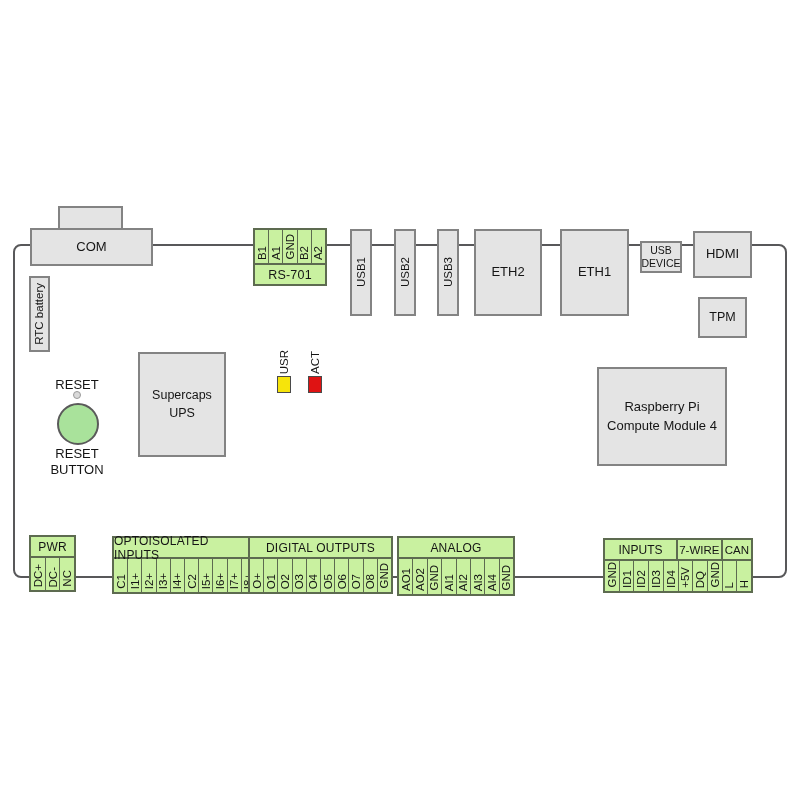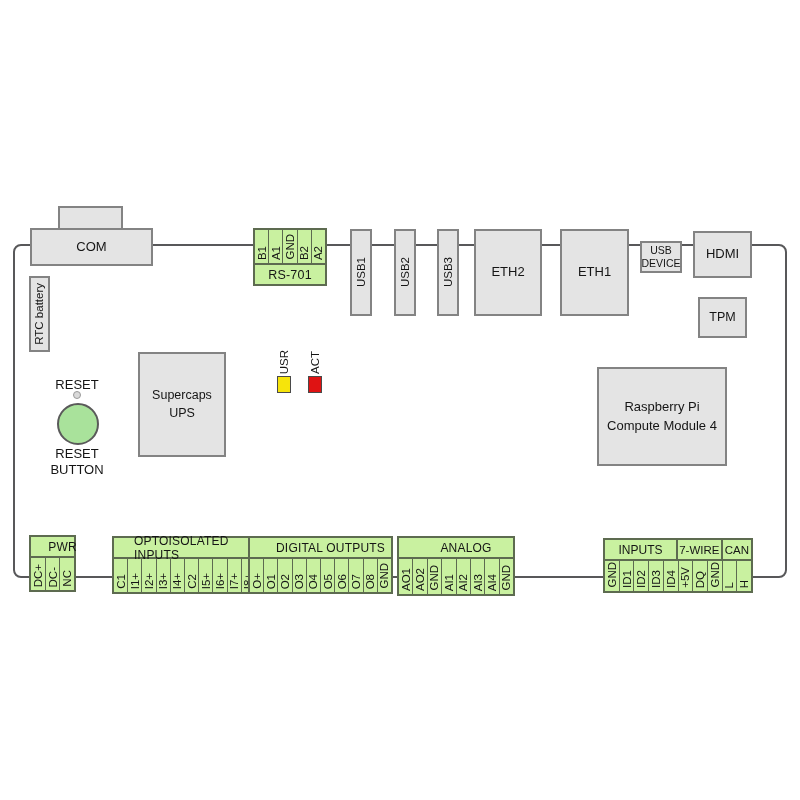--- a/index.html
+++ b/index.html
@@ -20,21 +20,21 @@
   .vtext{writing-mode:vertical-rl;transform:rotate(180deg);white-space:nowrap;}
   
   .gblock{
     position:absolute;background:#c9f1a0;border:2px solid #5d6b50;
     box-sizing:border-box;z-index:3;display:flex;flex-direction:column;
   }
   .ghead{
     flex:0 0 auto;display:flex;align-items:center;justify-content:center;
     font-size:12px;letter-spacing:.2px;height:19px;
   }
-  .gblock.headtop .ghead{border-bottom:2px solid #5d6b50;padding-left:20px;}
+  .gblock.headtop .ghead{border-bottom:2px solid #5d6b50;}
   .gblock.headbottom .ghead{border-top:2px solid #5d6b50;}
   .trow{flex:1 1 auto;display:flex;align-items:stretch;}
   .tcell{
     flex:1 1 0;display:flex;align-items:flex-end;justify-content:center;
     padding-bottom:3px;box-sizing:border-box;border-left:1px solid #5d6b50;
     font-size:11.5px;
   }
   .tcell:first-child{border-left:none;}
   .gheadrow{flex:0 0 auto;display:flex;height:19px;border-bottom:2px solid #5d6b50;}
   .gheadcell{

